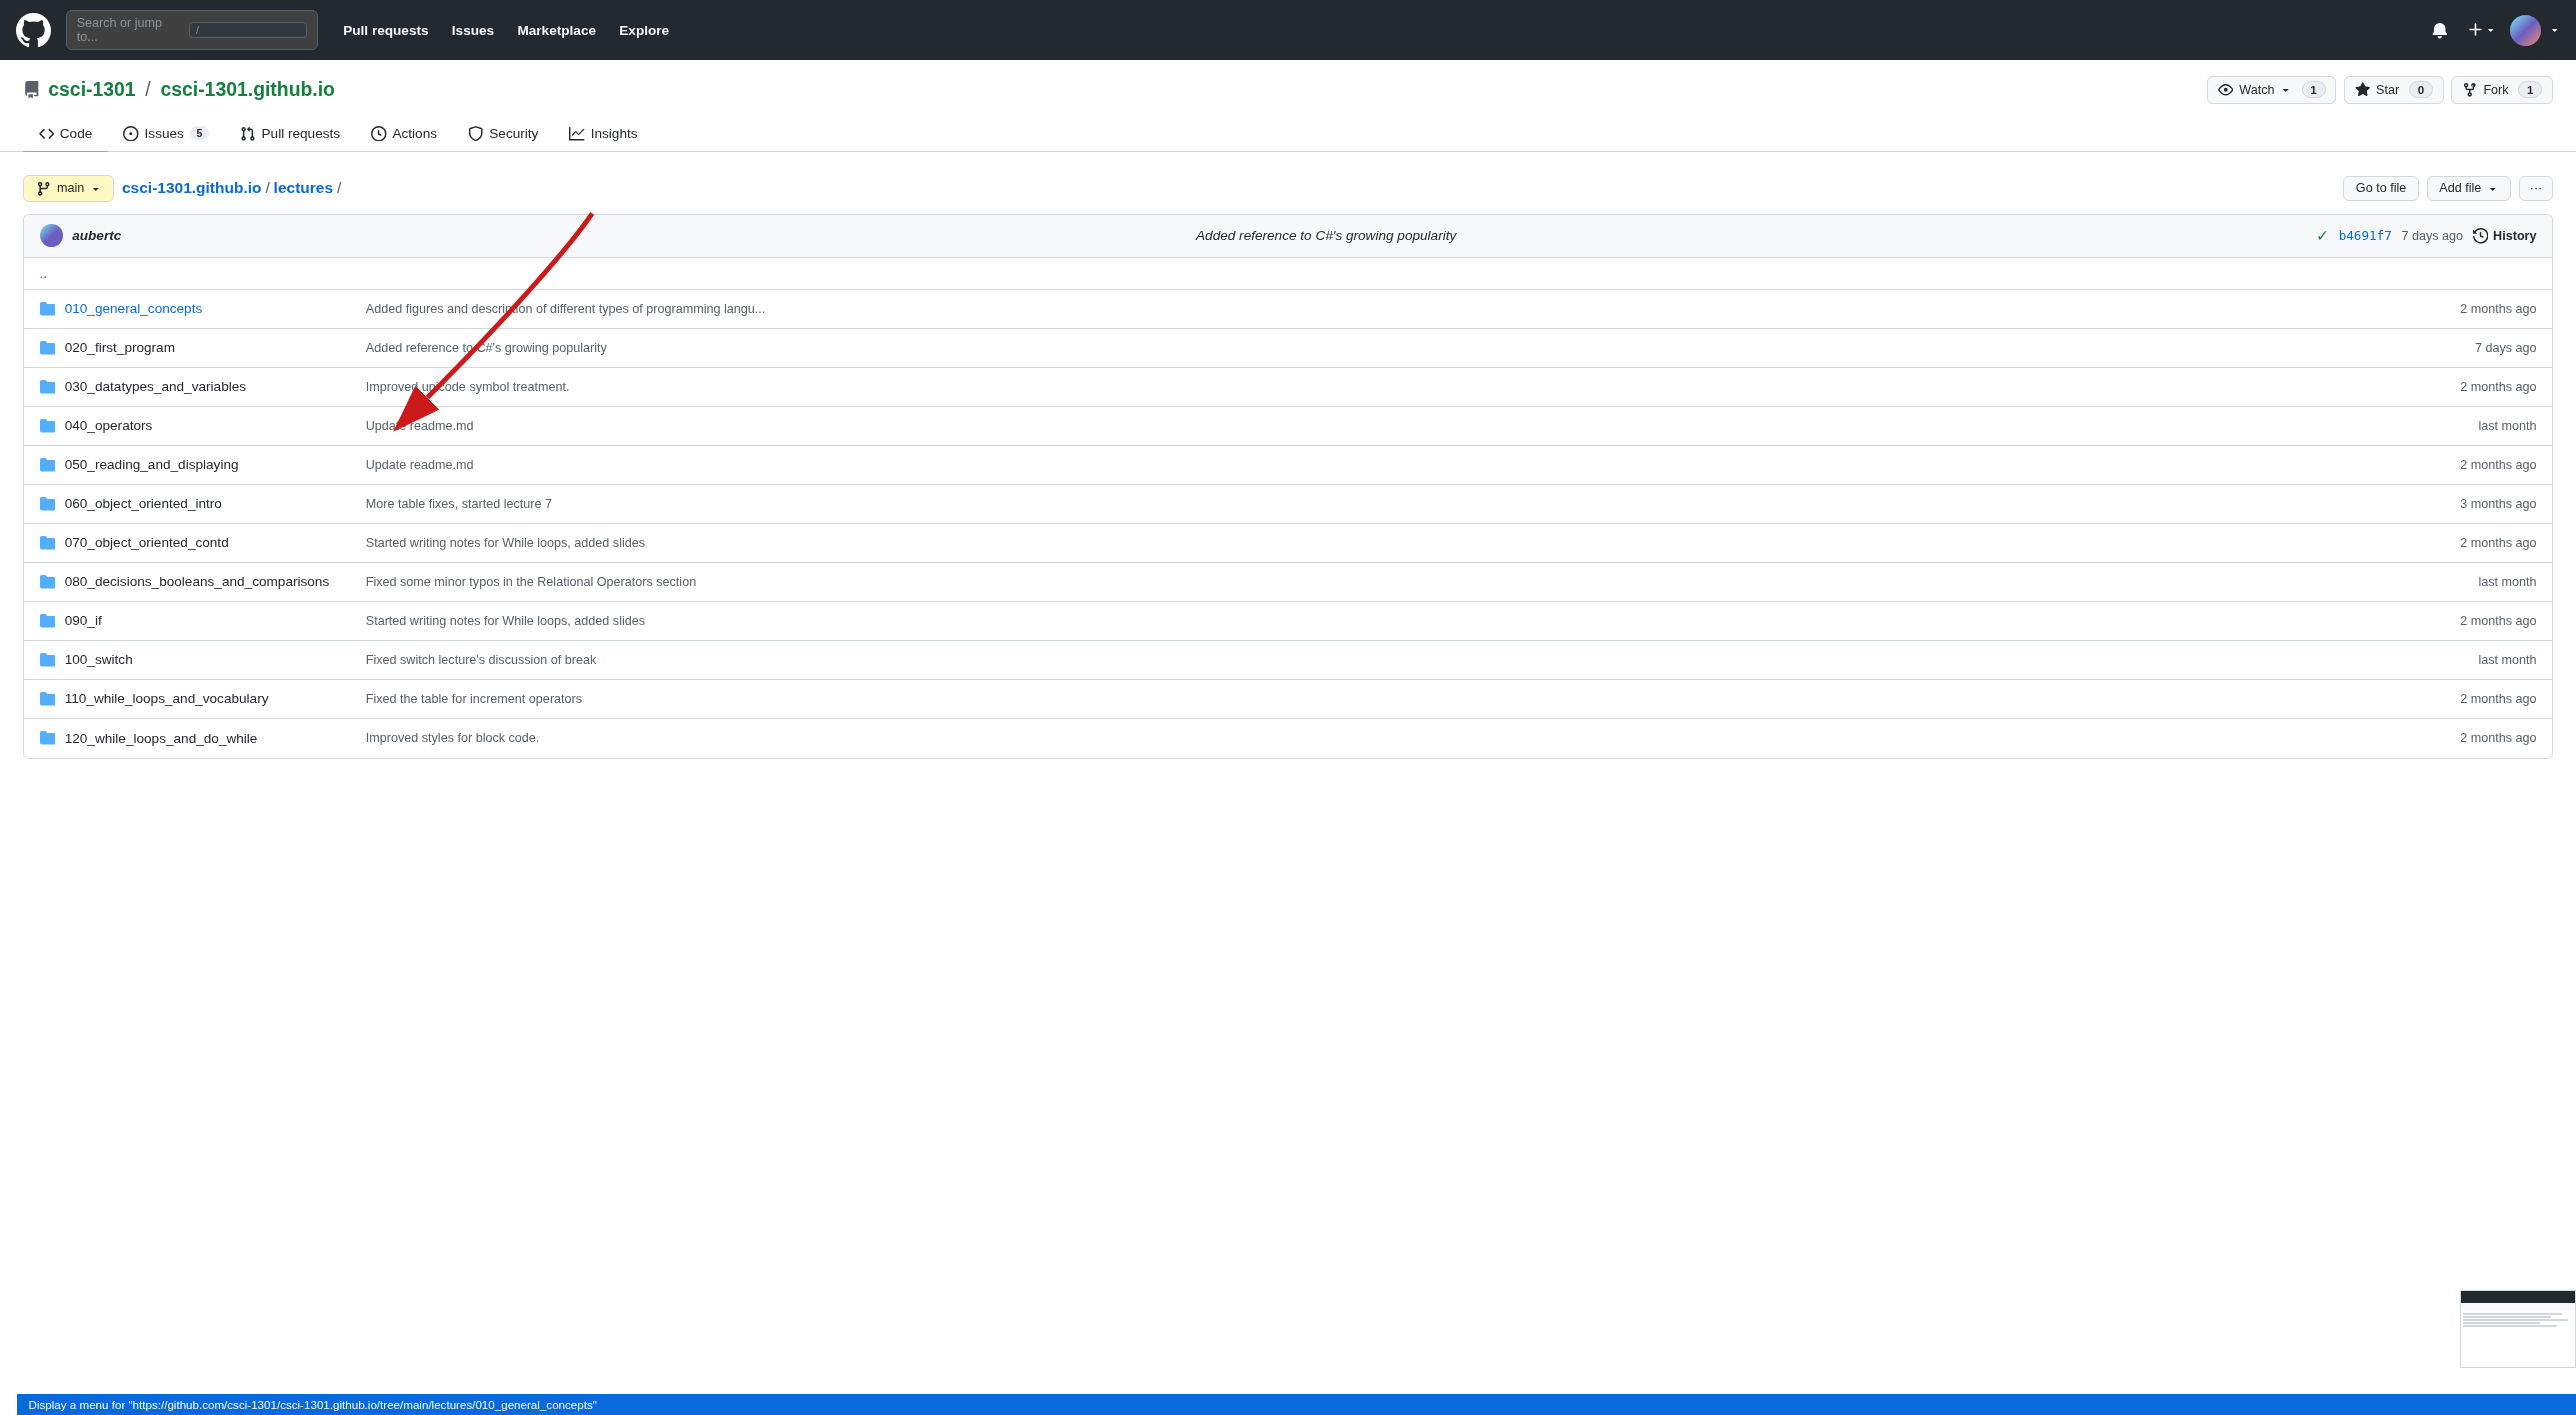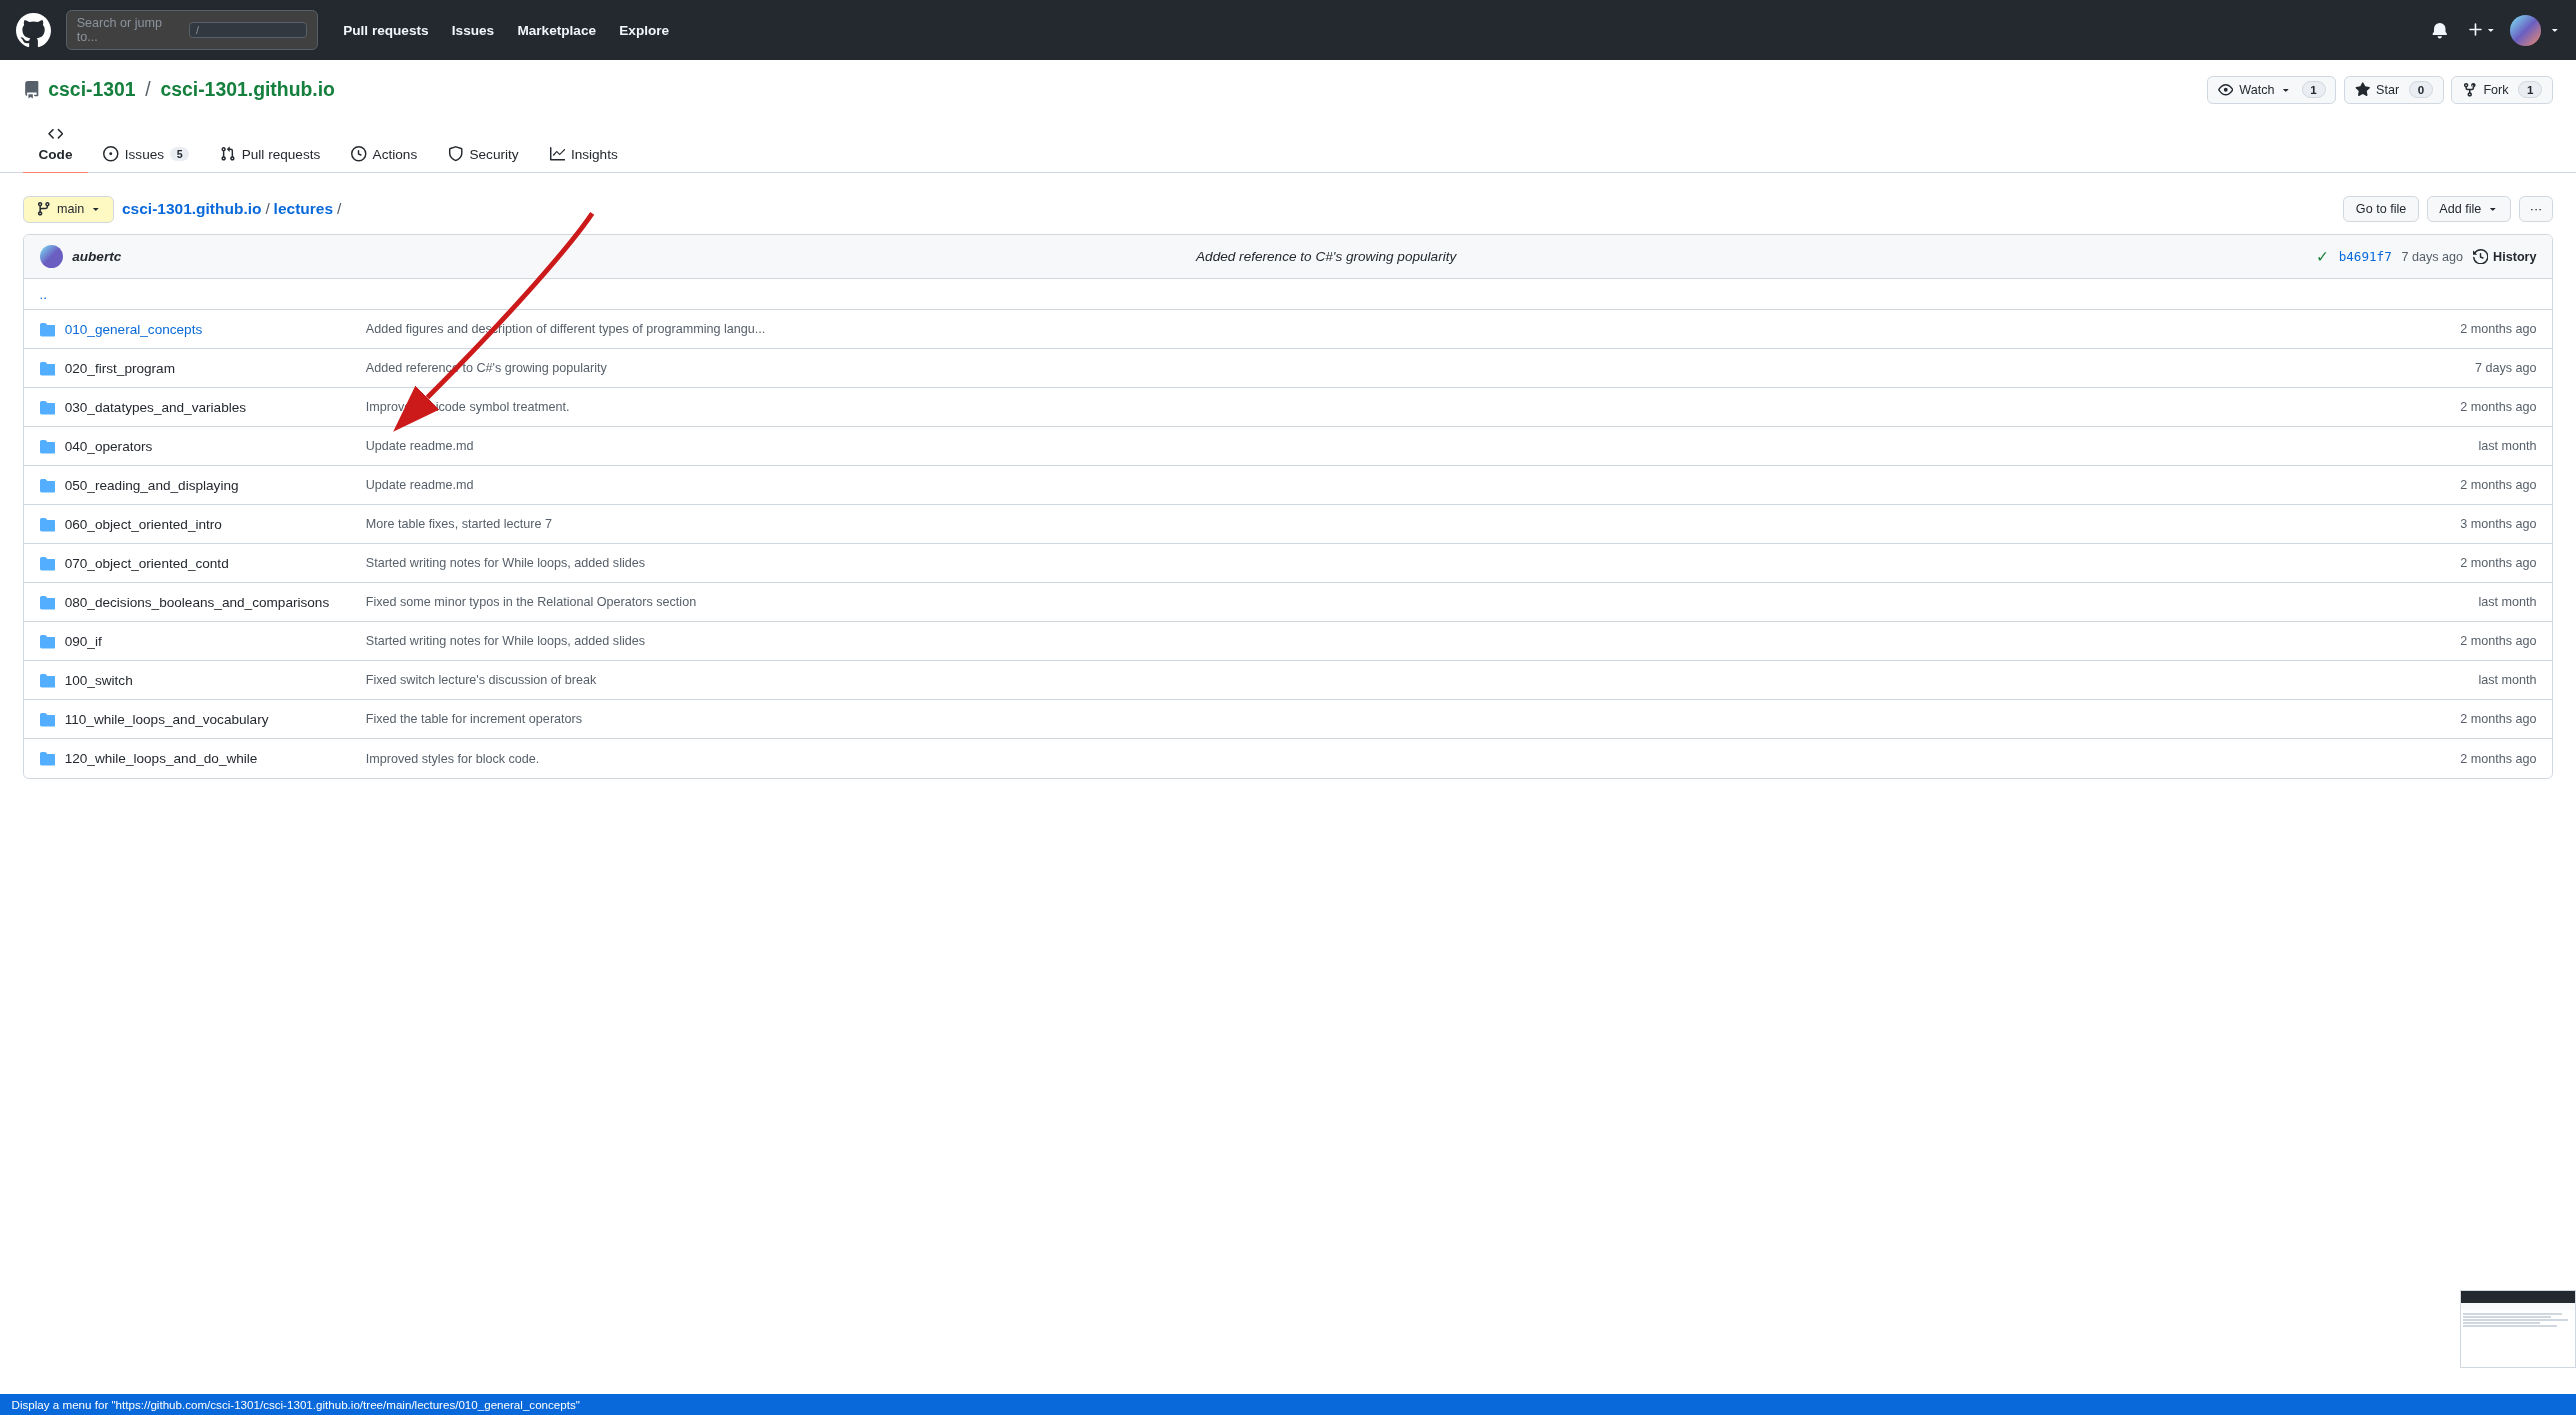--- a/index.html
+++ b/index.html
@@ -112,21 +112,21 @@
     .repo-tab {
       display: flex; align-items: center; gap: 5.8px;
       padding: 9.7px 15.5px;
       font-size: 13.6px;
       cursor: pointer;
       color: #24292f;
       border-bottom: 1.9px solid transparent;
       margin-bottom: -1px;
       white-space: nowrap;
     }
-    .repo-tab.active { border-bottom: 1.9px solid #fd8166; font-weight: 700; flex-direction: column; }
+    .repo-tab.active { border-bottom: 1.9px solid #fd8166; font-weight: 400; }
     .tab-badge {
       background: #eaeef2;
       border-radius: 97px;
       padding: 1px 6.8px;
       font-size: 10.7px;
       font-weight: 600;
     }
 
     
     .main-content {
@@ -226,21 +226,21 @@
     .folder-icon { color: #54aeff; font-size: 16.5px; flex-shrink: 0; }
     .file-name {
       color: #0969da; text-decoration: none; font-size: 13.6px; min-width: 272px;
     }
     .file-commit { flex: 1; color: #57606a; font-size: 12.6px; padding-left: 19.4px; }
     .file-time { color: #57606a; font-size: 12.6px; white-space: nowrap; margin-left: auto; }
 
     
     .status-bar {
       position: fixed;
-      bottom: 0; left: 0; right: 0;
+      bottom: 0; left: 17px; right: 0;
       background: #0969da;
       color: #fff;
       font-size: 11.6px;
       padding: 3.9px 11.6px;
       z-index: 999;
     }
 
     
     .preview-thumb {
       position: fixed;

